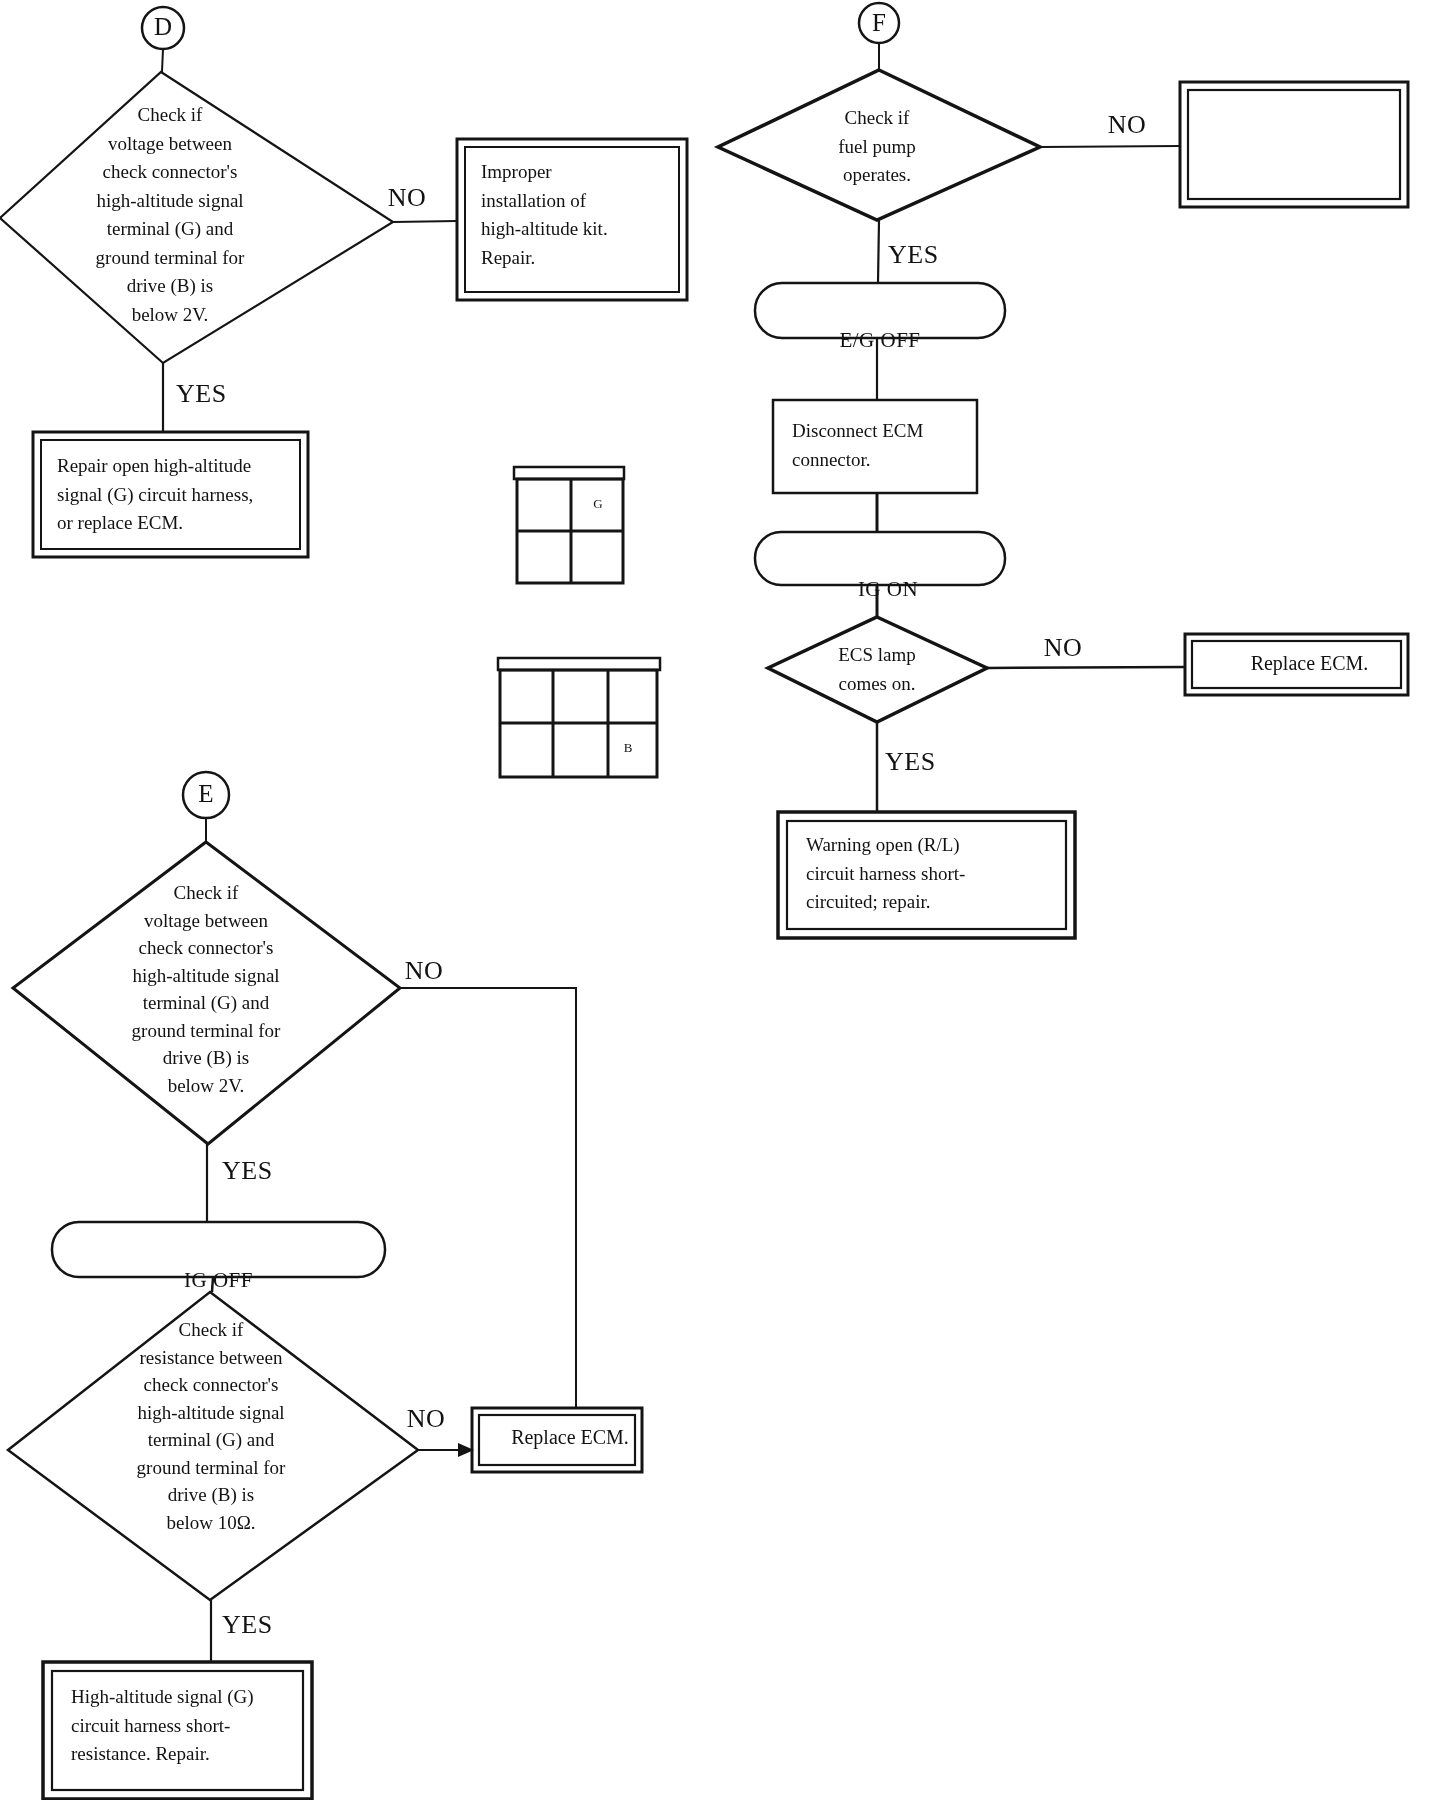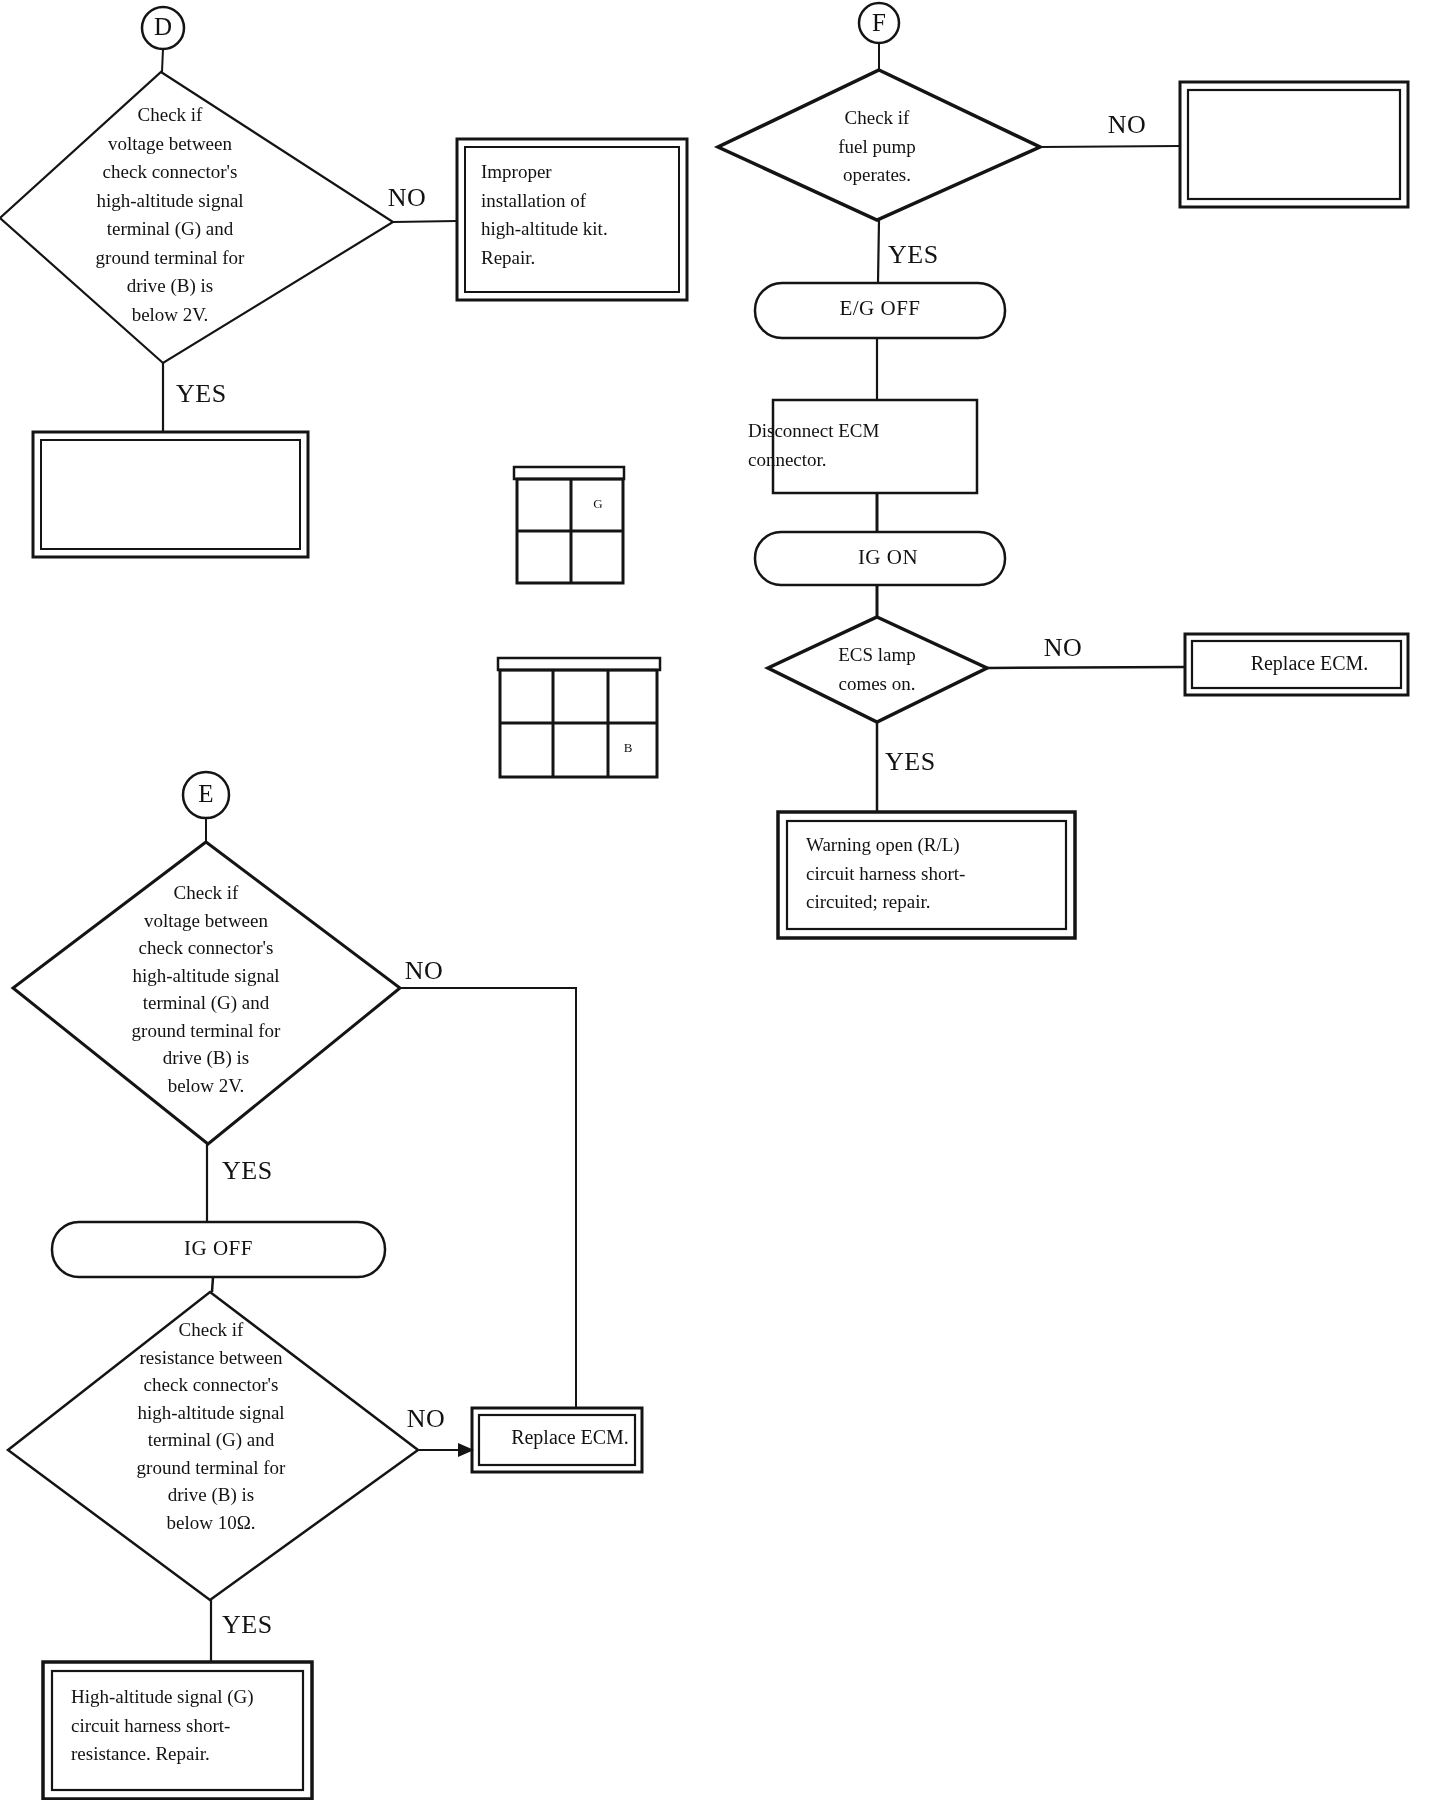--- a/index.html
+++ b/index.html
@@ -16,21 +16,21 @@
     position:absolute;
     font-family:"Liberation Serif", serif;
     color:#121212;
     white-space:pre-line;
   }
   .c{text-align:center;}
   .node{font-size:19px;line-height:1.5;}
   .node-sm{font-size:19px;line-height:1.45;}
   .lbl{font-size:26px;letter-spacing:0.5px;}
   .letter{font-size:25px;}
-  .pill{font-size:21px;letter-spacing:0.5px;}
+  .pill{font-size:21px;letter-spacing:0.5px;margin-top:32px;}
   .pin{font-size:13px;}
   .result{font-size:20px;margin-left:13px;}
 </style>
 </head>
 <body>
 
 <div class="canvas">
 
   <svg width="1440" height="1800" viewBox="0 0 1440 1800" fill="none" stroke="#141414">
 
@@ -101,32 +101,35 @@
 terminal (G) and
 ground terminal for
 drive (B) is
 below 2V.</div>
   <div class="t lbl c" style="left:377px;top:183px;width:60px;">NO</div>
   <div class="t node" style="left:481px;top:158px;width:195px;">Improper
 installation of
 high-altitude kit.
 Repair.</div>
   <div class="t lbl" style="left:176px;top:379px;width:80px;">YES</div>
+  <div class="t node" style="left:57px;top:452px;width:245px;">Repair open high-altitude
+signal (G) circuit harness,
+or replace ECM.</div>
 
   <div class="t pin c" style="left:587px;top:496px;width:22px;">G</div>
   <div class="t pin c" style="left:617px;top:740px;width:22px;">B</div>
 
   <div class="t letter c" style="left:865px;top:9px;width:28px;">F</div>
   <div class="t node c" style="left:777px;top:104px;width:200px;">Check if
 fuel pump
 operates.</div>
   <div class="t lbl c" style="left:1097px;top:110px;width:60px;">NO</div>
   <div class="t lbl" style="left:888px;top:240px;width:80px;">YES</div>
   <div class="t pill c" style="left:755px;top:296px;width:250px;">E/G OFF</div>
-  <div class="t node" style="left:748px;top:417px;width:180px;font-family:Liberation Serif, serif;">Disconnect ECM
+  <div class="t node" style="left:792px;top:417px;width:180px;font-family:Liberation Serif, serif;">Disconnect ECM
 connector.</div>
   <div class="t pill c" style="left:755px;top:545px;width:250px;padding-left:8px;">IG ON</div>
   <div class="t node c" style="left:777px;top:641px;width:200px;">ECS lamp
 comes on.</div>
   <div class="t lbl c" style="left:1033px;top:633px;width:60px;">NO</div>
   <div class="t result c" style="left:1192px;top:652px;width:209px;">Replace ECM.</div>
   <div class="t lbl" style="left:885px;top:747px;width:80px;">YES</div>
   <div class="t node" style="left:806px;top:831px;width:260px;">Warning open (R/L)
 circuit harness short-
 circuited; repair.</div>

